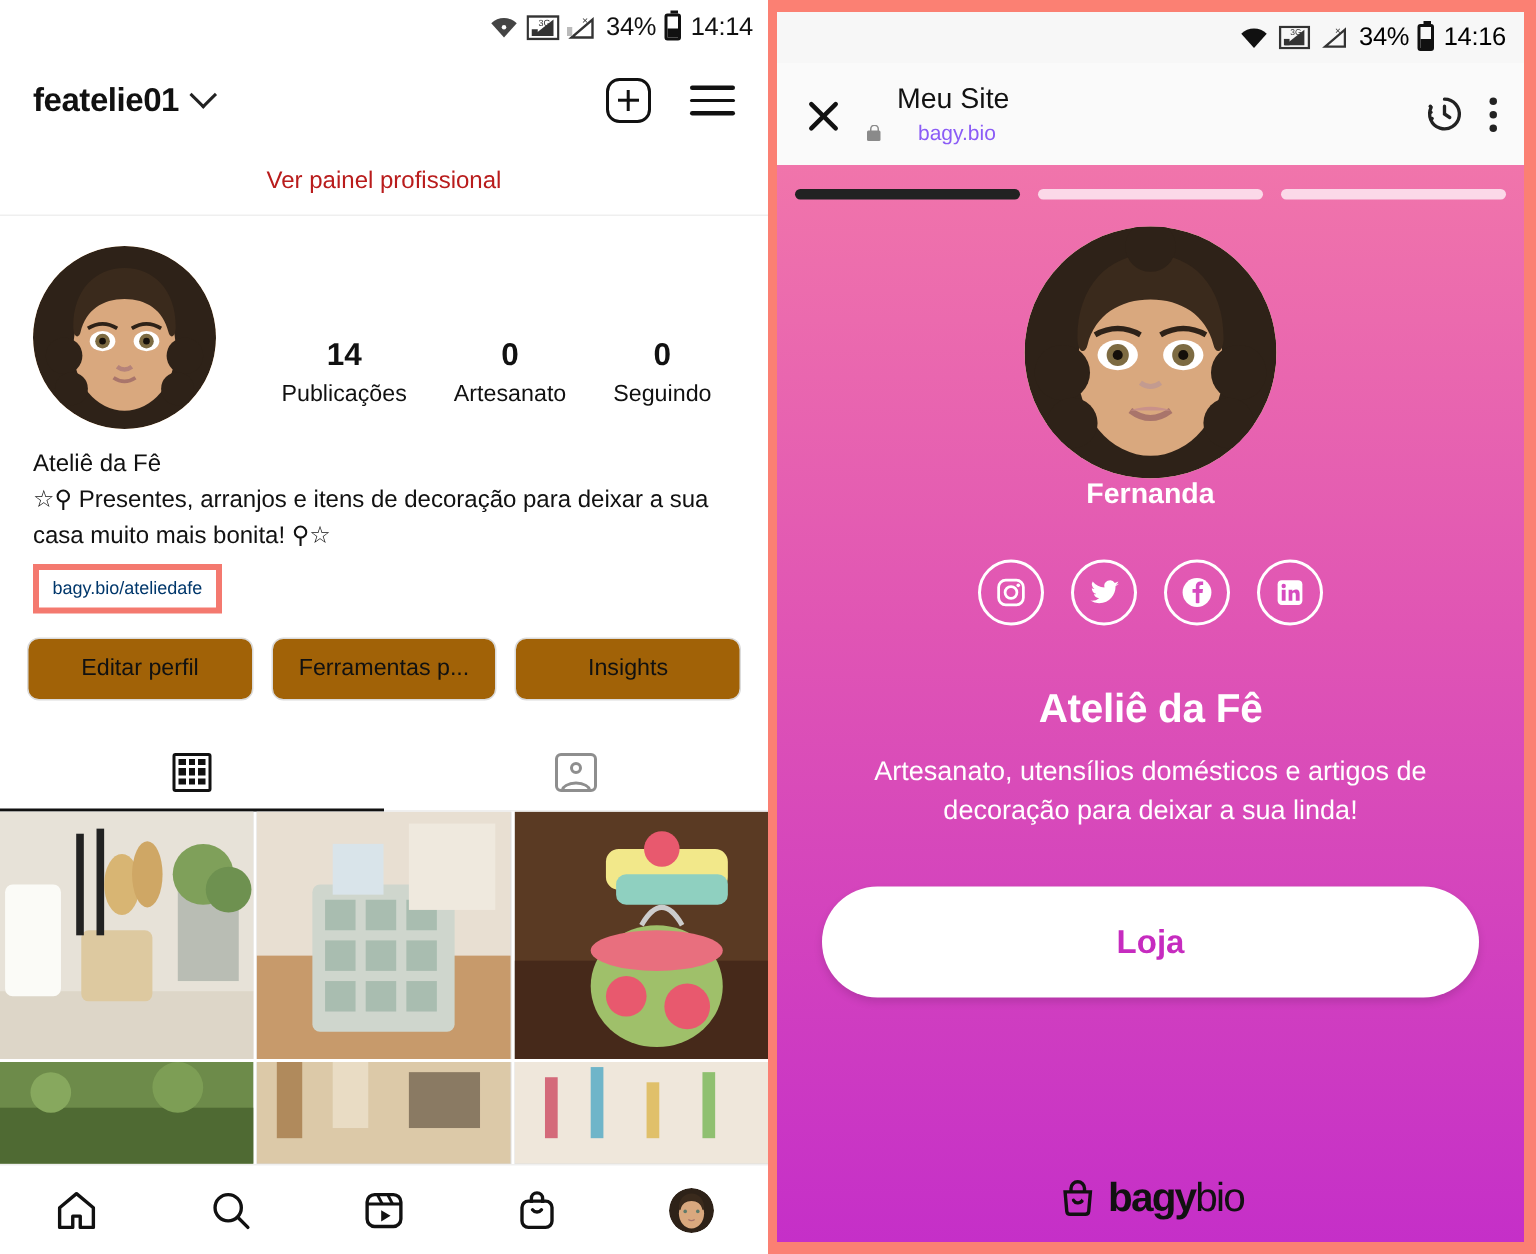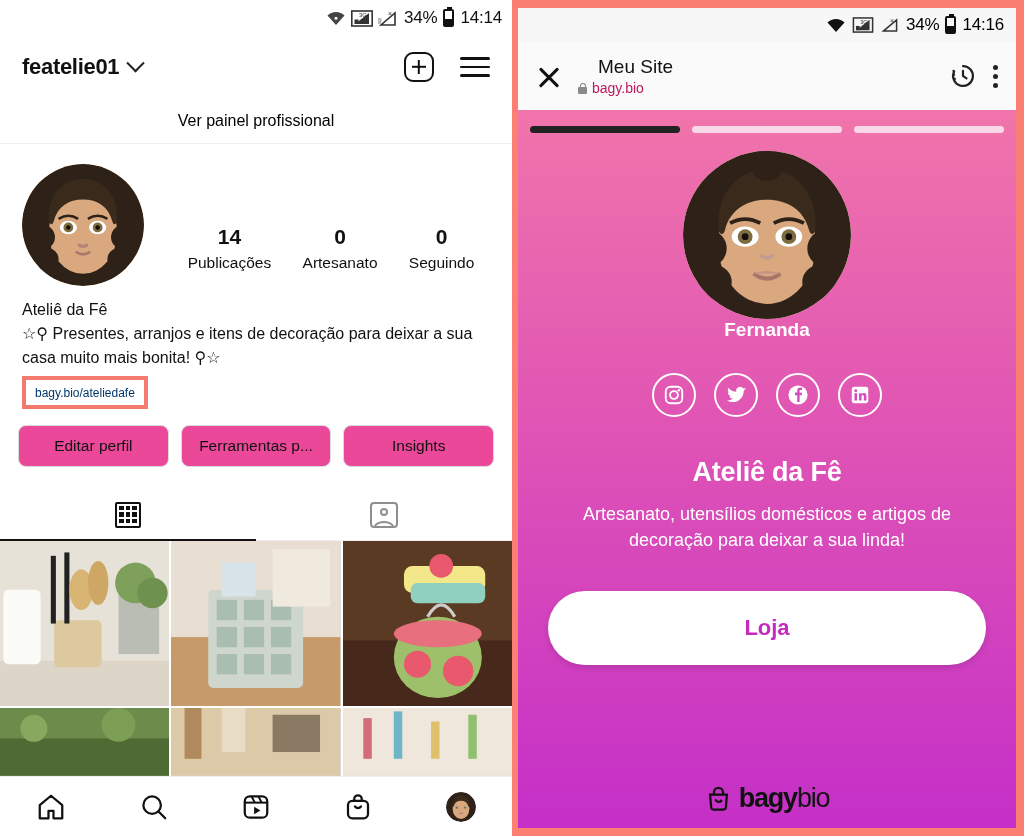--- a/index.html
+++ b/index.html
@@ -33,37 +33,37 @@
   .chev { width:13px; height:13px; border-right:2.2px solid #222; border-bottom:2.2px solid #222; transform: rotate(45deg) translate(-3px,-3px); }
   .ig-actions { display:flex; align-items:center; gap:26px; }
   .plus-box { width:30px; height:30px; border:2.4px solid #111; border-radius:9px; position:relative; }
   .plus-box:before, .plus-box:after { content:""; position:absolute; background:#111; }
   .plus-box:before { left:50%; top:6px; bottom:6px; width:2.4px; transform:translateX(-50%); }
   .plus-box:after  { top:50%; left:6px; right:6px; height:2.4px; transform:translateY(-50%); }
   .burger { width:30px; height:20px; display:flex; flex-direction:column; justify-content:space-between; }
   .burger span { display:block; height:2.6px; background:#111; border-radius:2px; }
 
   .panel-link-row { height:46px; display:flex; align-items:center; justify-content:center; border-bottom:1px solid #efefef; }
-  .panel-link { color:#000000; font-size:16px; font-weight:500;text-align:center; }
+  .panel-link { color:#b91c1c; font-size:16px; font-weight:500;text-align:center; }
 
   .profile-row { display:flex; align-items:center; padding: 20px 22px 6px 22px; gap:10px; }
   .avatar-lg { width:122px; height:122px; border-radius:50%; overflow:hidden; flex:none; background:#d9bc9a; }
   .stats { display:flex; flex:1; justify-content:space-around; padding-left:18px;margin-top:45px; }
   .stat { text-align:center; }
   .stat-num { font-size:21px; font-weight:700; color:#111; line-height:1.3; }
   .stat-lbl { font-size:15.5px; color:#111; margin-top:3px; }
 
   .bio { padding: 6px 22px 0 22px; }
   .bio-name { font-size:16px; color:#111; line-height:1.45; }
   .bio-text { font-size:16px; color:#111; line-height:1.5; margin-top:1px; }
   .bio-link-wrap { display:inline-block; margin-top:6px; border:4px solid #f4796f; padding:3px 9px 4px 9px; }
   .bio-link { color:#00376b; font-size:12px; }
 
   .btn-row { display:flex; gap:12px; padding: 16px 18px 0 18px; }
-  .ig-btn { flex:1; height:42px; border:1px solid #dbdbdb; border-radius:8px; background:#ec4899;
+  .ig-btn { flex:1; height:42px; border:1px solid #dbdbdb; border-radius:8px; background:#a16207;
             display:flex; align-items:center; justify-content:center; font-size:15.5px; color:#111; font-weight:500; }
 
   .tabs { display:flex; height:52px; margin-top:22px; border-bottom:1px solid #efefef; position:relative; }
   .tab { flex:1; display:flex; align-items:center; justify-content:center; }
   .tab-underline { position:absolute; bottom:-1px; left:0; width:50%; height:2.5px; background:#111; }
   .grid-ic { display:grid; grid-template-columns:repeat(3,1fr); grid-template-rows:repeat(3,1fr); gap:2.2px;
              width:26px; height:26px; padding:2.2px; border:2.2px solid #111; border-radius:2px; }
   .grid-ic i { background:#111; display:block; }
   .tag-ic { width:28px; height:26px; border:2.2px solid #8e8e8e; border-radius:4px; position:relative; overflow:hidden; }
   .tag-ic .head { position:absolute; left:50%; top:4px; transform:translateX(-50%); width:8px; height:8px;
@@ -89,21 +89,21 @@
   .close-x { width:26px; height:26px; position:relative; flex:none; }
   .close-x:before, .close-x:after { content:""; position:absolute; top:50%; left:0; right:0; height:3px; background:#111; border-radius:2px; }
   .close-x:before { transform:rotate(45deg); }
   .close-x:after { transform:rotate(-45deg); }
   .bar-titles { flex:1; }
   .bar-title { font-size:19px; color:#111; font-weight:500; line-height:1.2;margin-left:20px; }
   .bar-url { display:flex; align-items:center; gap:5px; margin-top:2px; }
   .lock { width:9px; height:11px; position:relative; }
   .lock .shackle { position:absolute; top:0; left:1.5px; width:6px; height:5px; border:1.6px solid #8a8a8a; border-bottom:none; border-radius:3px 3px 0 0; }
   .lock .body { position:absolute; bottom:0; left:0; width:9px; height:6.5px; background:#8a8a8a; border-radius:1px; }
-  .bar-url-text { font-size:14px; color:#be185d; }
+  .bar-url-text { font-size:14px; color:#8b5cf6;margin-left:20px; }
   .hist-ic, .dots-ic { flex:none; }
   .dots-ic { width:5px; height:23px; display:flex; flex-direction:column; justify-content:space-between; align-items:center; }
   .dots-ic span { width:5px; height:5px; background:#222; border-radius:50%; display:block; }
 
   .tab-bars { display:flex; gap:12px; padding:16px 12px 0 12px; }
   .tbar { flex:1; height:7px; border-radius:4px; background:rgba(255,255,255,.72); }
   .tbar.active { background:#222; }
 
   .bagy-body { flex:1; display:flex; flex-direction:column; align-items:center; padding: 18px 30px 0 30px; }
   .avatar-bagy { width:168px; height:168px; border-radius:50%; overflow:hidden; background:#d9bc9a; }

